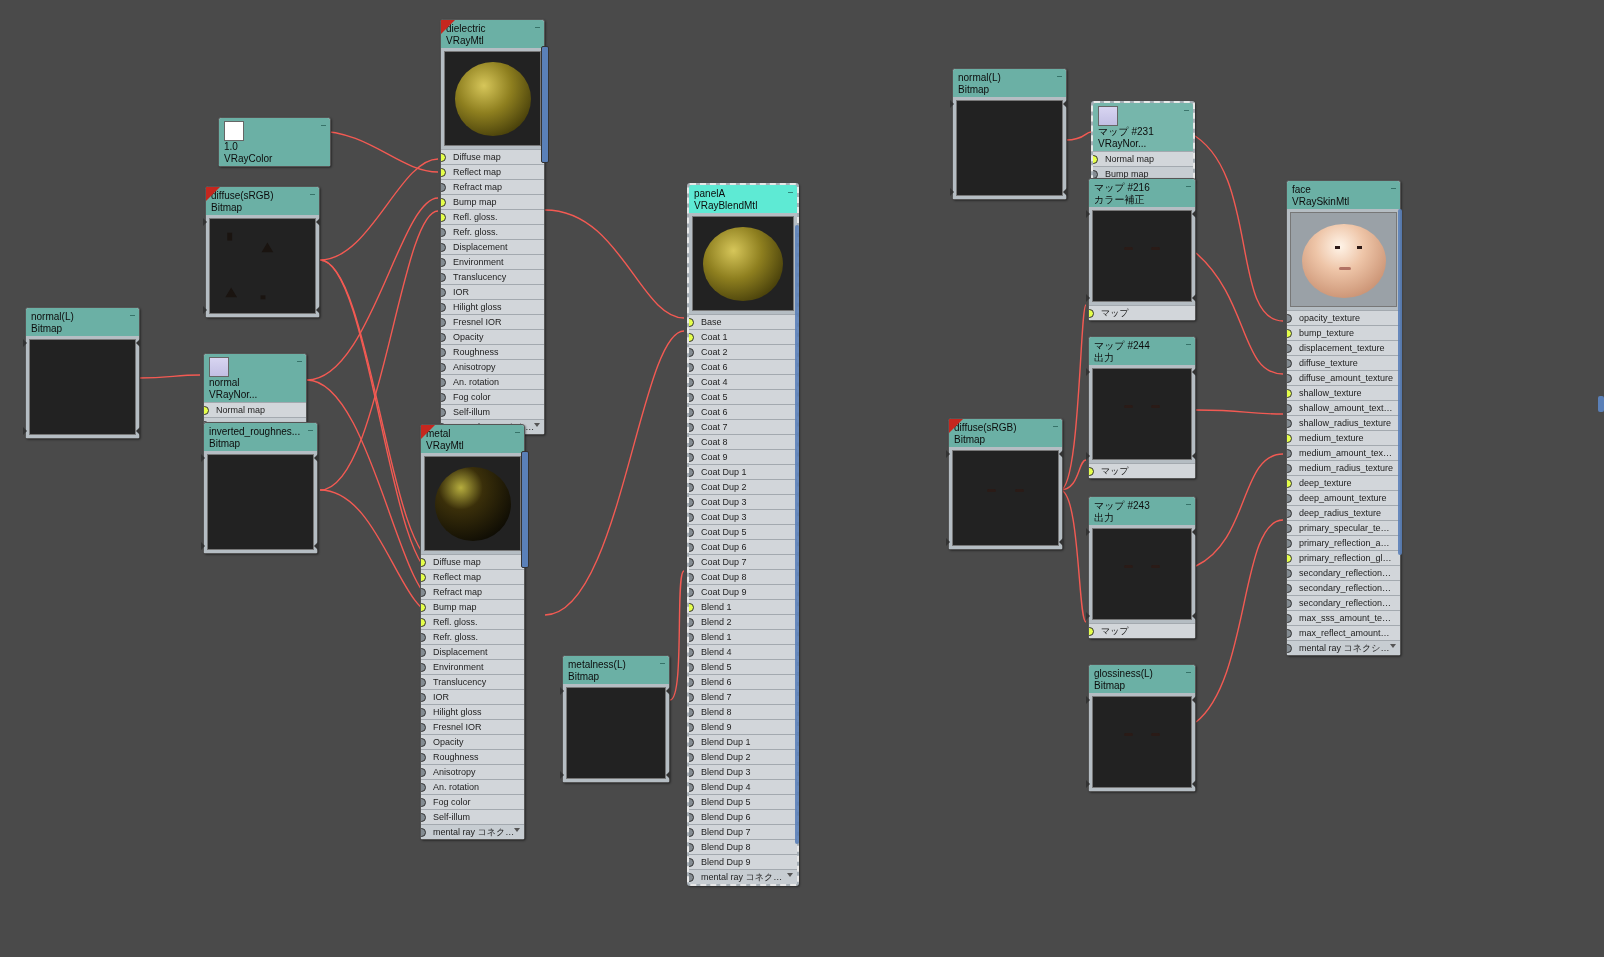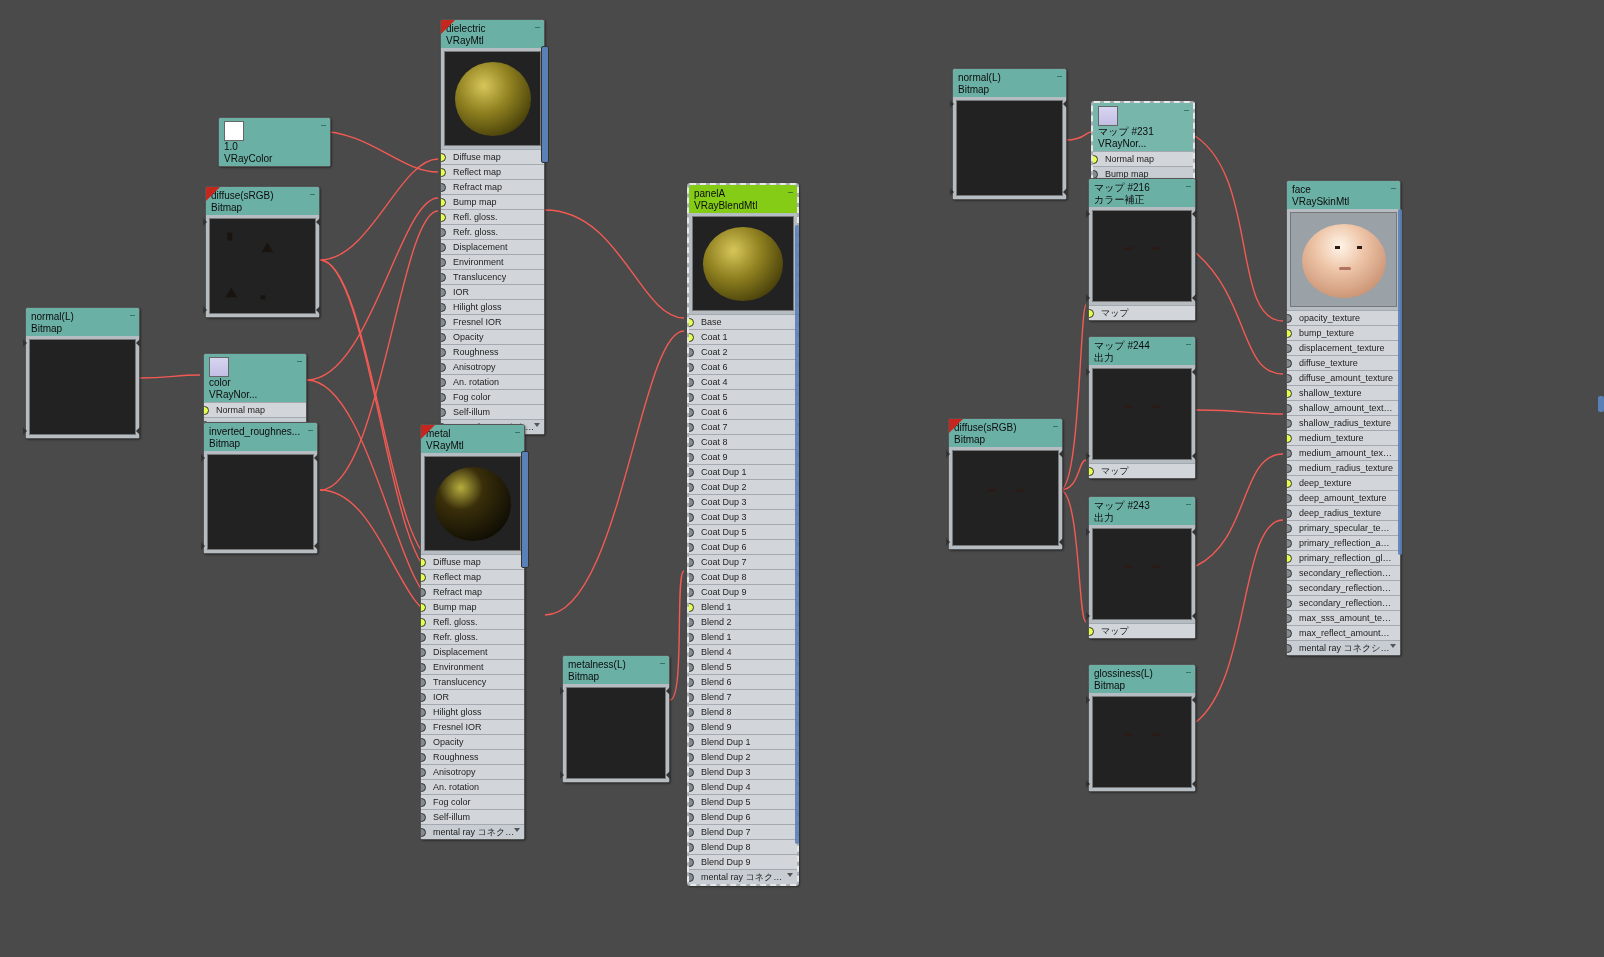--- a/index.html
+++ b/index.html
@@ -296,21 +296,21 @@
         <div class="crack"></div>
         <div class="crack"></div>
       </div>
   </div>
 </div>
 
 <div class="node" style="left:203px; top:353px; width:102px;">
   <div class="titlebar flex-row">
     <div class="small-swatch lilac"></div>
     <div style="display:flex;flex-direction:column;">
-      <span>color</span>
+      <span>normal</span>
       <span>VRayNor...</span>
     </div>
     <span class="minmark">–</span>
   </div>
   <div class="slots" id="flipG-slots">
       <div class="slot connected"><span class="pin"></span><span>Normal map</span></div>
       <div class="slot last"><span class="pin"></span><span>Bump map</span></div>
     </div>
 </div>
 
@@ -416,21 +416,21 @@
         <div class="crack"></div>
       </div>
     <div class="right-cracks">
         <div class="crack"></div>
         <div class="crack"></div>
       </div>
   </div>
 </div>
 
 <div class="node selected" style="left:687px; top:183px; width:108px;">
-  <div class="titlebar" style="background:#84cc16;">
+  <div class="titlebar" style="background:#5eead4;">
       <span>panelA</span>
       <span>VRayBlendMtl</span>
       <span class="minmark">–</span>
     </div>
   <div class="thumb">
       <div class="preview checker" style="height:95px; position:relative;">
         <div class="sphere-olive"></div>
       </div>
     </div>
   <div class="slots" id="panelA-slots">

